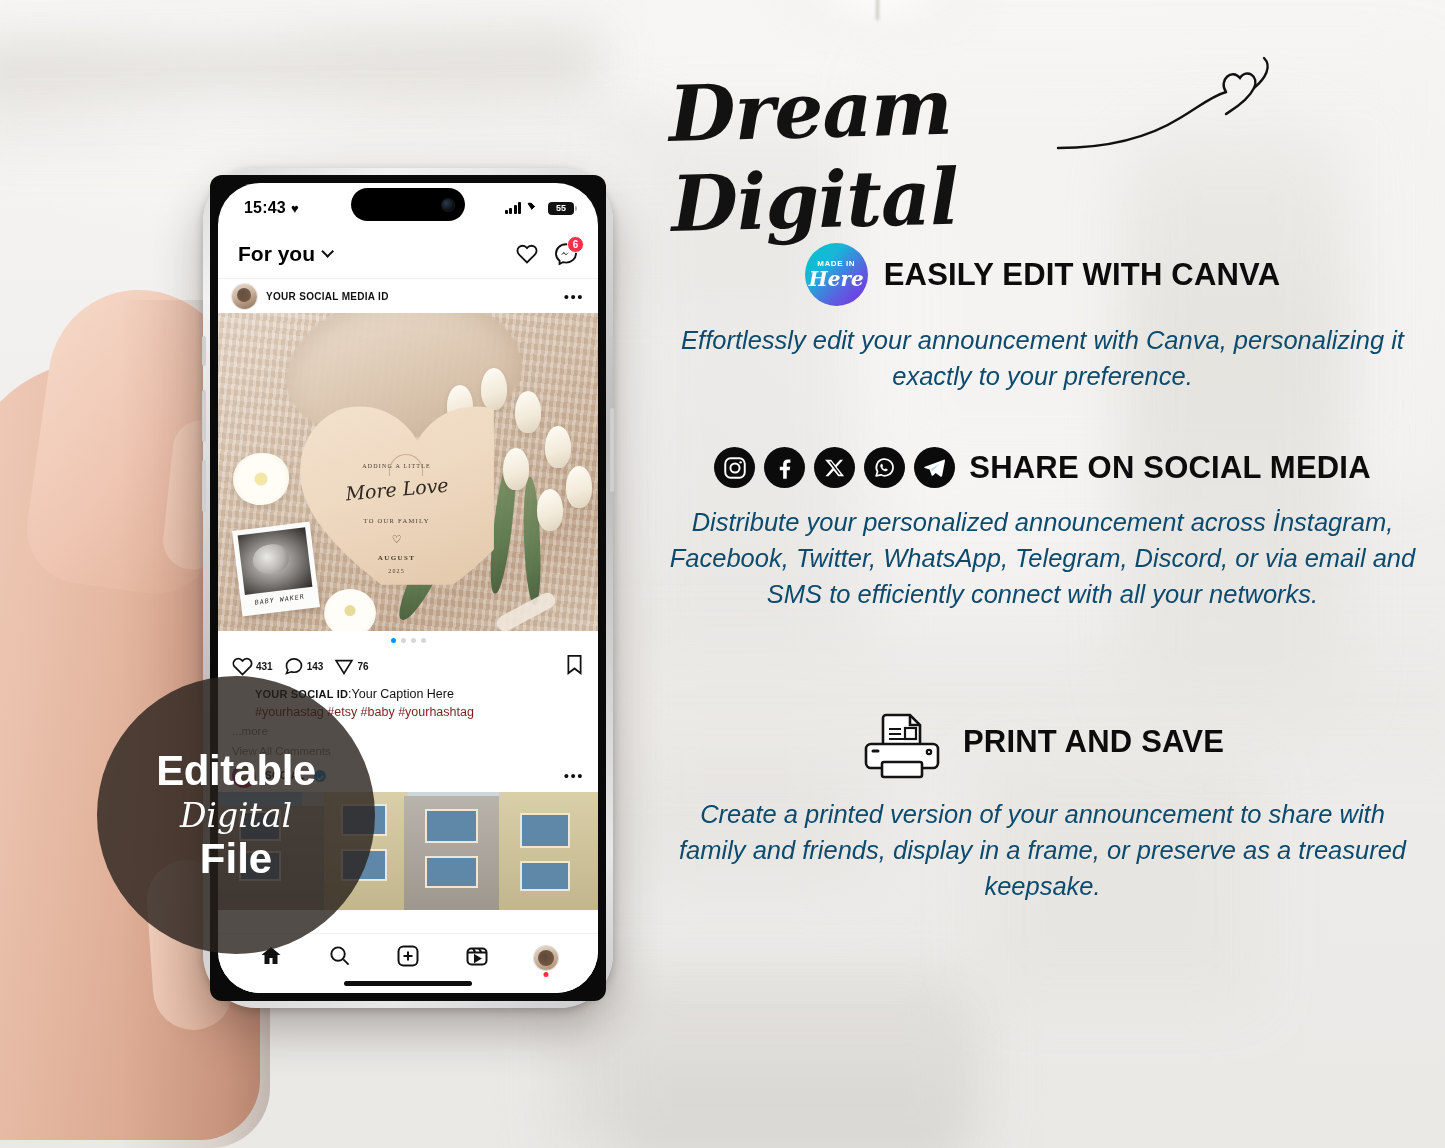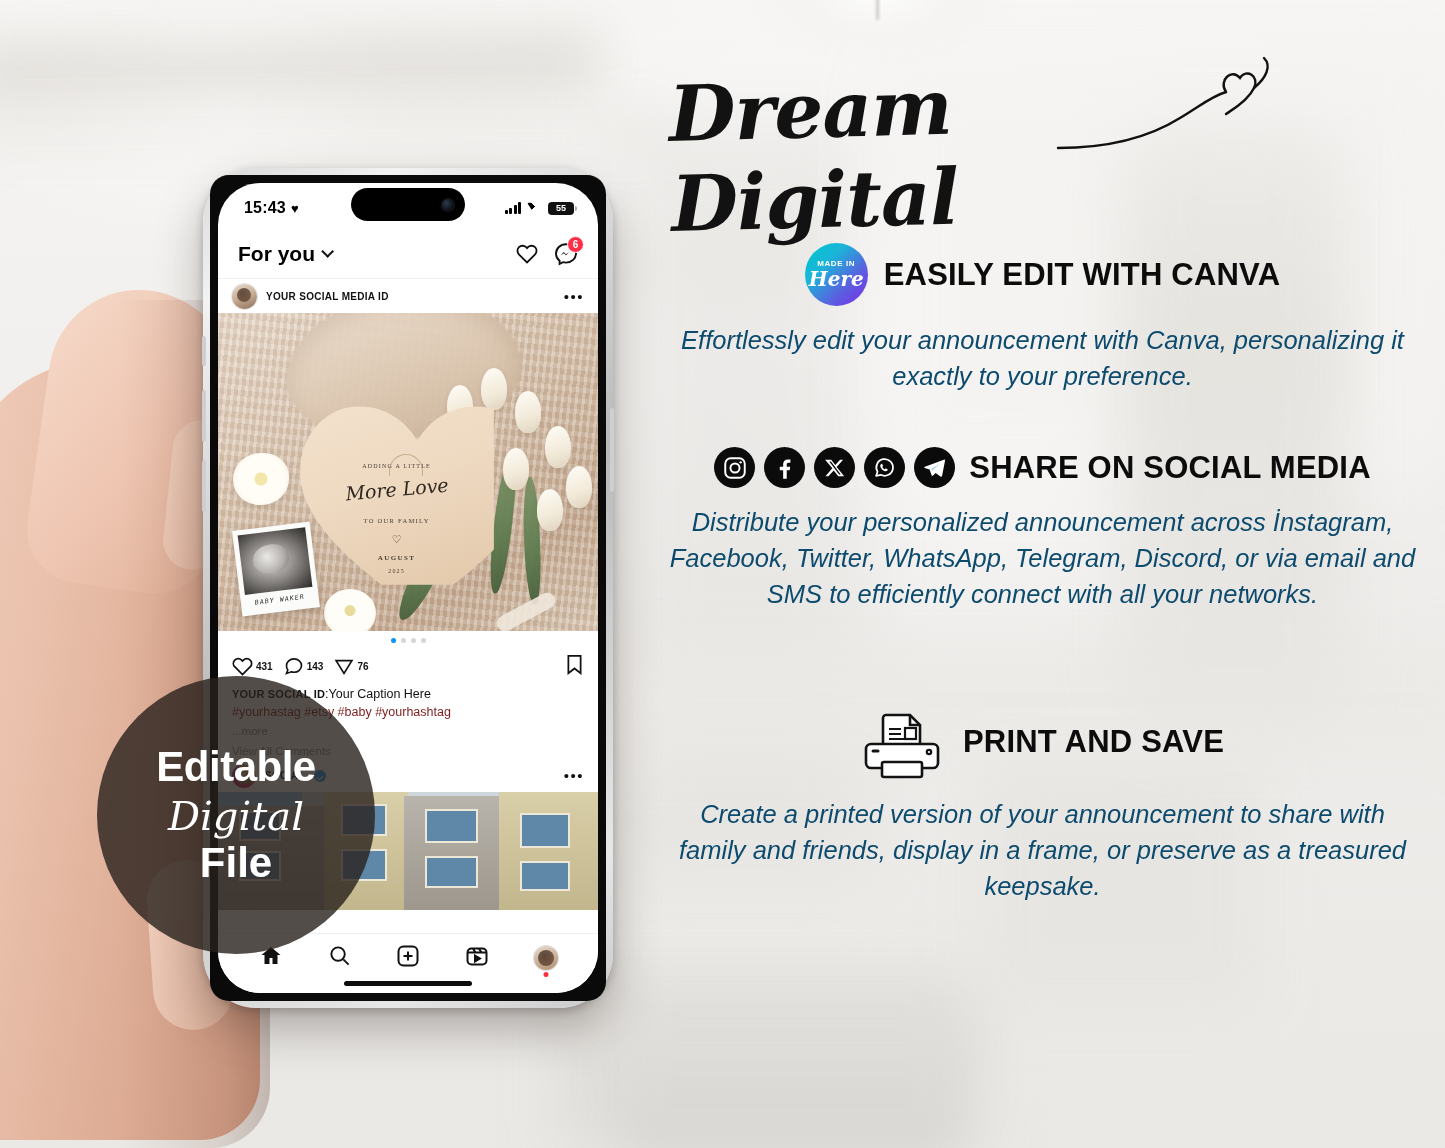--- a/index.html
+++ b/index.html
@@ -75,21 +75,21 @@
 
   
   #phone {
     position:absolute; left:203px; top:168px; width:410px; height:840px; z-index:3;
     border-radius:54px;
     background:linear-gradient(145deg,#d9d9da 0%,#f2f2f3 12%,#b9b9ba 50%,#e7e7e8 86%,#c9c9cb 100%);
     padding:7px;
     box-shadow: 0 22px 46px rgba(60,45,38,.34), 0 3px 10px rgba(0,0,0,.22);
   }
   #phonebody {
-    width:100%; height:100%; border-radius:19px; background:#0a0a0a; padding:8px;
+    width:100%; height:100%; border-radius:12px; background:#0a0a0a; padding:8px;
   }
   #screen {
     width:100%; height:100%; border-radius:42px; background:#fff;
     overflow:hidden; position:relative;
   }
   .sidebtn { position:absolute; background:#cfcfd1; border-radius:3px; width:4px; }
   .sb1 { left:-1px; top:168px; height:30px; }
   .sb2 { left:-1px; top:222px; height:52px; }
   .sb3 { left:-1px; top:292px; height:52px; }
   .sb4 { right:-1px; top:240px; height:84px; }
@@ -206,21 +206,21 @@
 
   .dotsrow { display:flex; align-items:center; justify-content:center; gap:5px; height:18px; background:#fff; }
   .dotsrow span { width:5px; height:5px; border-radius:50%; background:#d6d6d6; }
   .dotsrow span.on { background:#0095f6; }
 
   .actions { display:flex; align-items:center; padding:0 14px; height:34px; }
   .act { display:flex; align-items:center; gap:3px; margin-right:11px; }
   .act .n { font-size:10px; font-weight:600; color:#111; }
   .spacer { flex:1; }
 
-  .caption { padding:2px 14px 0 14px; font-size:12.5px; color:#111; line-height:1.45; }
+  .caption { padding:2px 14px 0 14px; font-size:12.5px; color:#111; line-height:1.45;margin-left:23px; }
   .caption b { font-size:11px; letter-spacing:.2px; }
   .tags { color:#7f1d1d; }
   .morewrap { padding:2px 14px 0; font-size:11.5px; color:#8e8e8e; line-height:1.5; }
 
   .post2head { height:32px; display:flex; align-items:center; gap:9px; padding:0 14px; }
   .avatar2 { width:24px; height:24px; border-radius:50%; flex:none;
     background:conic-gradient(from 20deg,#f3d36b,#e6683c,#cc2366,#bc1888,#8a3ab9,#f3d36b);
     position:relative; }
   .avatar2::after{content:"";position:absolute;inset:2.5px;border-radius:50%;
     background:radial-gradient(circle at 40% 38%,#d8c8a8,#8b6f52 60%,#4b3a2b);}
@@ -243,21 +243,21 @@
   .homebar { position:absolute; left:50%; transform:translateX(-50%); bottom:7px; width:128px; height:5px; border-radius:3px; background:#0d0d0d; }
 
   
   #editbadge {
     position:absolute; left:97px; top:676px; width:278px; height:278px; border-radius:50%;
     background:rgba(40,32,28,.80); z-index:6;
     display:flex; flex-direction:column; align-items:center; justify-content:center; gap:1px;
     color:#fff; text-align:center;
   }
   .eb1 { font-size:42px; font-weight:700; letter-spacing:-.5px; line-height:1; }
-  .eb2 { font-size:40px; font-family:"DejaVu Serif", serif; font-style:italic; line-height:1.15; margin:4px 15px 2px; }
+  .eb2 { font-size:33px; font-family:"DejaVu Serif", serif; font-style:italic; line-height:1.15; margin:4px 15px 2px; }
   .eb3 { font-size:42px; font-weight:700; line-height:1; }
 
   
   #right { position:absolute; left:640px; top:0; width:805px; height:1148px; z-index:4; }
 
   #logo { position:absolute; left:20px; top:52px; width:640px; height:130px; }
   #logo .scr {
     position:absolute; left:10px; top:10px; width:530px;
     font-family:"DejaVu Serif", serif; font-style:italic; font-weight:700;
     font-size:77px; color:#121212; letter-spacing:-1px; transform:rotate(-1.5deg);

